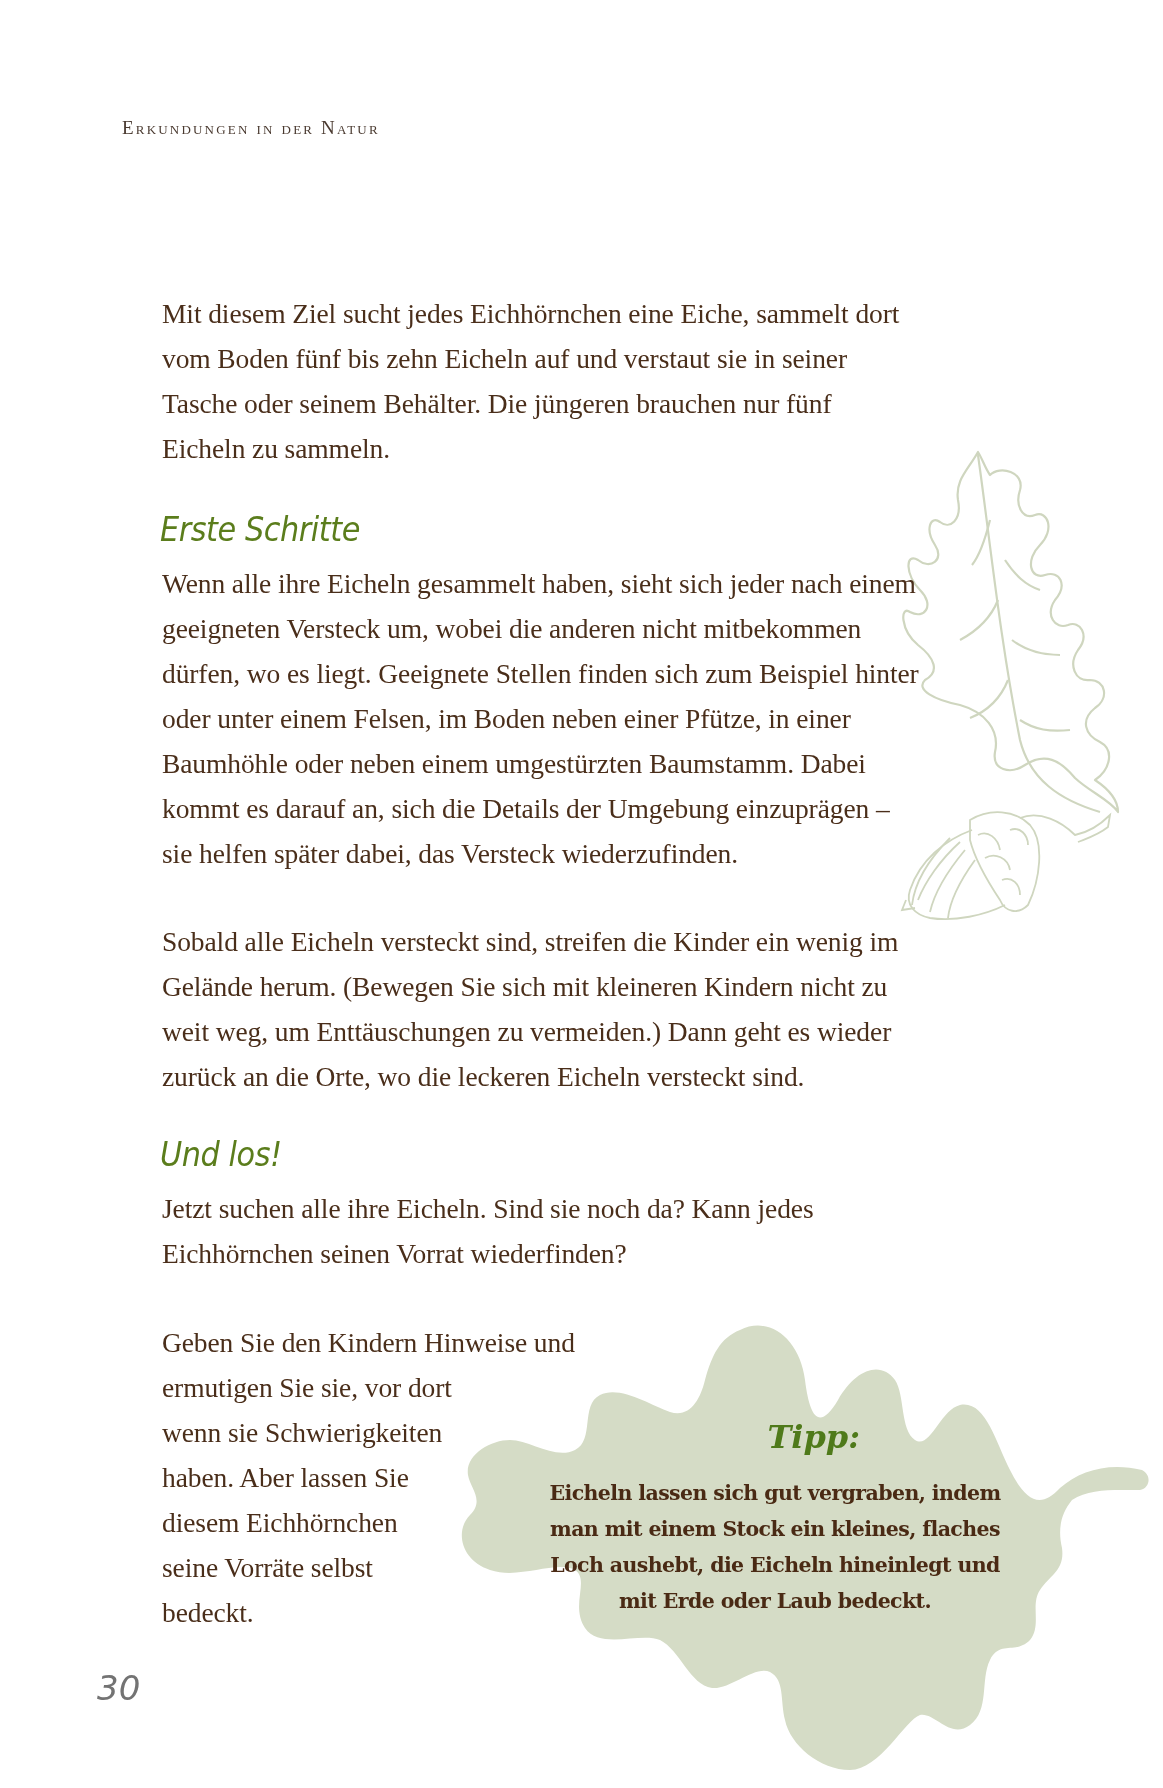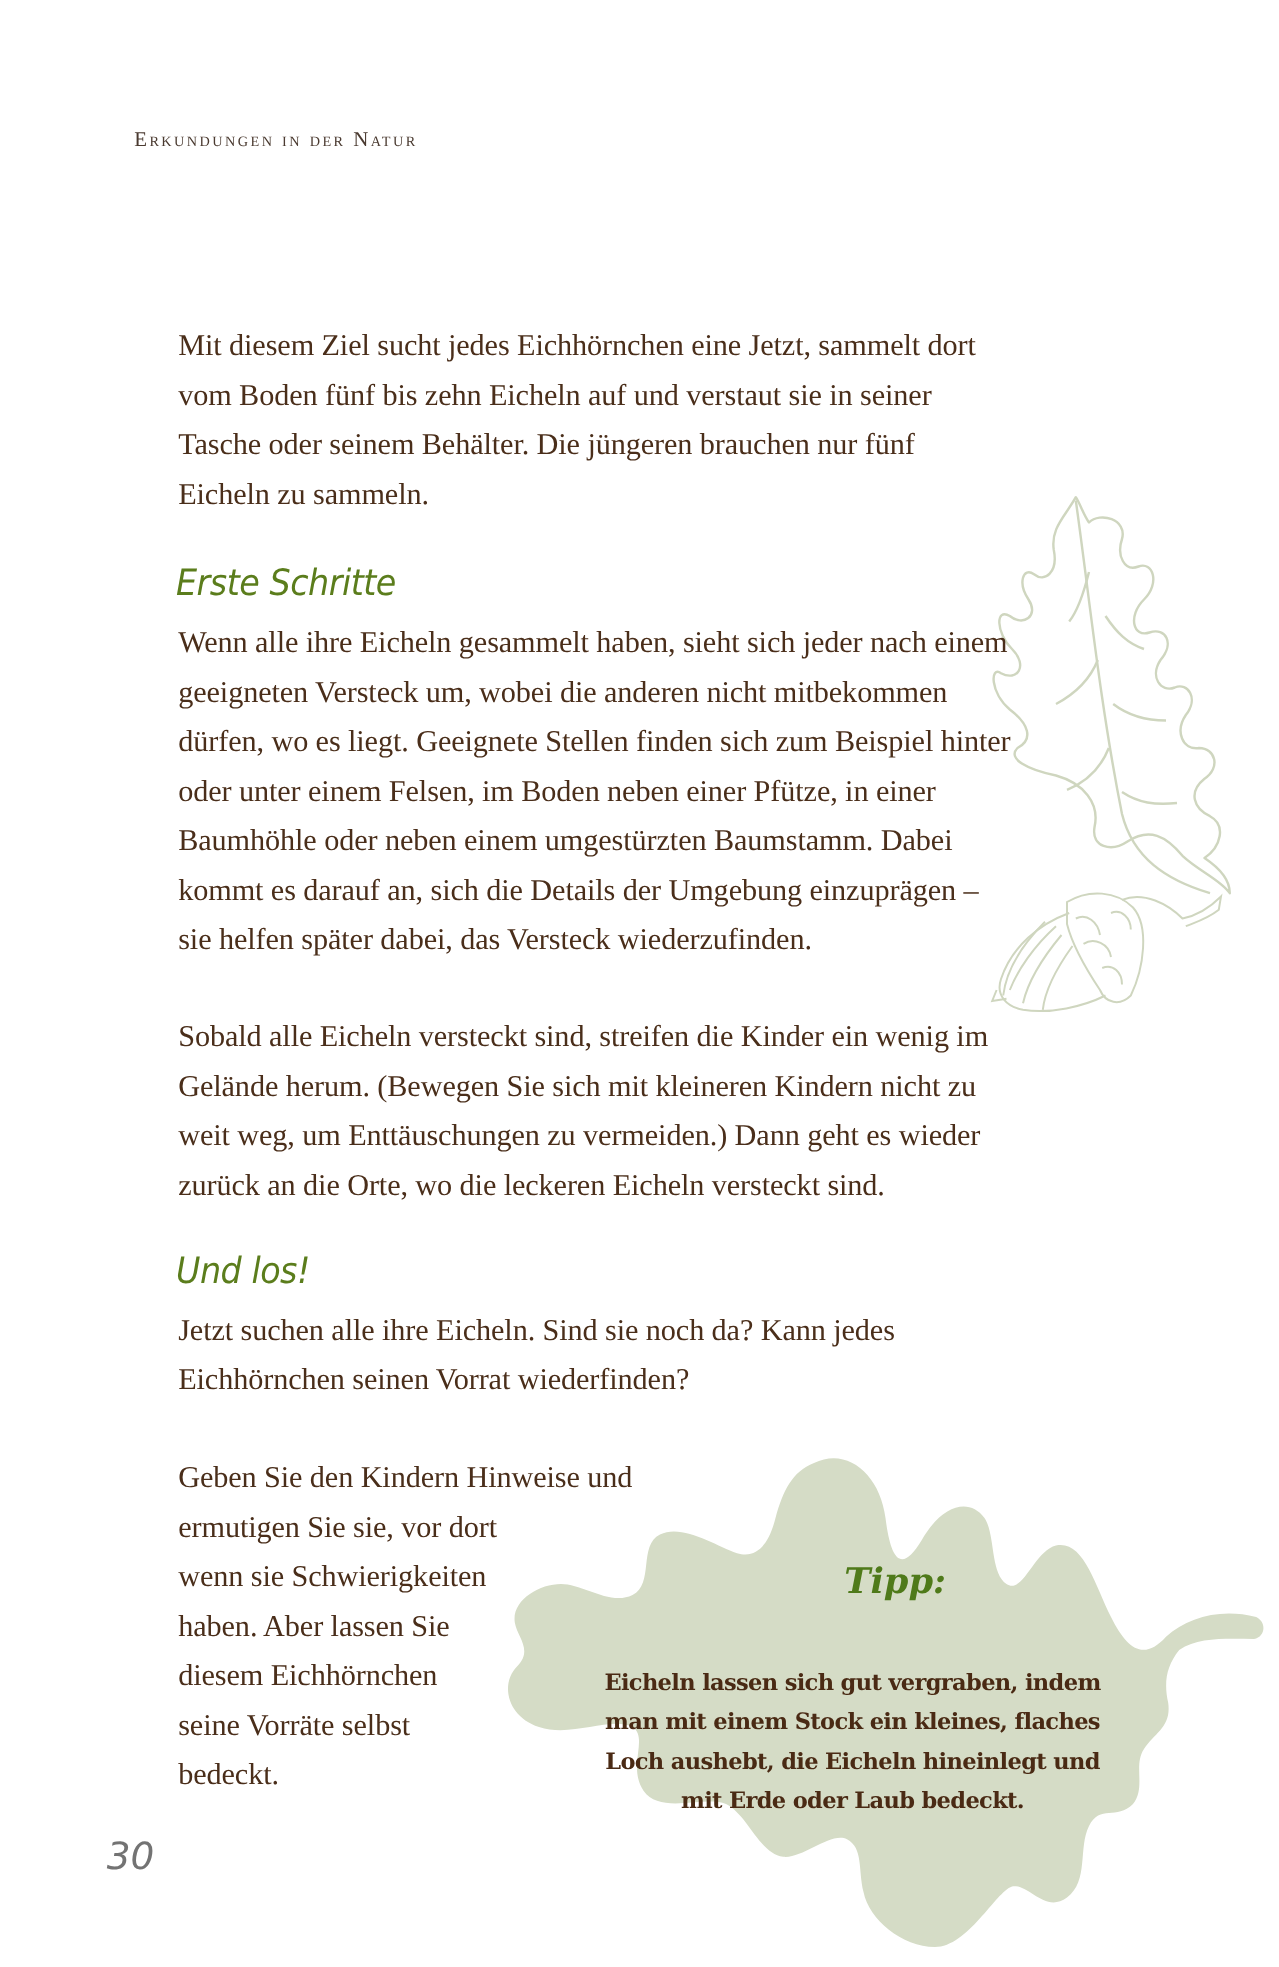--- a/index.html
+++ b/index.html
@@ -10,21 +10,21 @@
   .line { position:absolute; left:162px; white-space:nowrap; font-family:"Liberation Serif", serif;
          font-size:27.5px; line-height:45px; height:45px; color:#4a2e1a; letter-spacing:-0.1px; }
   .heading { position:absolute; left:160px; font-family:"DejaVu Sans", sans-serif; font-weight:normal;
          font-size:33px; color:#5b7d1c; letter-spacing:-0.5px; font-style:italic; transform:scaleX(0.92); transform-origin:left; }
   .pageno { position:absolute; left:97px; top:1668px; font-family:"DejaVu Sans", sans-serif;
          font-size:34px; color:#737373; font-style:italic; }
   svg.deco { position:absolute; left:0; top:0; }
   .tipp-title { position:absolute; left:690px; width:170px; text-align:right; top:1418px;
          font-family:"DejaVu Serif", serif; font-style:italic; font-weight:bold; font-size:32px; color:#4f7a1a; }
   .tipp-line { position:absolute; left:520px; width:510px; text-align:center; font-family:"DejaVu Serif", serif;
-         font-weight:bold; font-size:20.5px; line-height:36px; color:#4a2a14; white-space:nowrap; letter-spacing:-0.6px;margin-top:36px; }
+         font-weight:bold; font-size:20.5px; line-height:36px; color:#4a2a14; white-space:nowrap; letter-spacing:-0.6px; }
 </style>
 </head>
 <body>
 
 <svg class="deco" width="1163" height="1788" viewBox="0 0 1163 1788">
 
   <g fill="none" stroke="#cfd6bf" stroke-width="2.2" stroke-linejoin="round">
     <path d="M978 452 C968 470 955 480 958 500 C962 520 950 530 940 522 C930 515 925 530 935 545 C945 560 930 570 918 560 C905 552 905 575 920 590 C935 605 925 620 910 612 C900 605 900 630 918 645 C935 658 940 672 925 680 C915 690 935 700 960 705 C985 712 1000 730 995 752 C992 770 1010 775 1025 765 C1045 752 1060 760 1075 778 C1090 792 1110 800 1118 812 C1118 800 1110 790 1095 780 C1110 770 1115 750 1100 742 C1085 735 1080 720 1095 708 C1110 698 1105 680 1090 680 C1075 682 1068 665 1078 650 C1090 635 1080 620 1068 625 C1055 630 1045 615 1055 600 C1068 585 1060 570 1045 575 C1030 580 1025 560 1040 545 C1055 530 1048 510 1035 515 C1022 520 1015 505 1020 490 C1025 472 1000 465 990 475 C985 468 982 458 978 452 Z"></path>
     <path d="M978 455 C990 540 1000 640 1020 740 C1030 780 1060 800 1100 812"></path>
     <path d="M990 520 C985 540 980 555 972 565 M998 600 C990 620 975 632 960 640 M1008 680 C1000 700 985 712 970 718 M1005 560 C1015 575 1025 585 1040 590 M1012 640 C1025 650 1040 655 1060 655 M1020 720 C1035 730 1050 732 1070 730"></path>
@@ -38,21 +38,21 @@
     <path d="M960 842 C940 860 925 882 918 900 M950 838 C930 858 915 880 912 905 M965 850 C950 868 935 890 930 912 M975 860 C962 878 950 900 948 918"></path>
     <path d="M906 900 L902 910 L915 908"></path>
   </g>
 
   <path fill="#d5dcc6" d="M740 1330 C770 1315 800 1340 805 1380 C810 1420 820 1430 838 1400 C855 1370 880 1360 895 1380 C905 1395 900 1430 915 1440 C930 1450 940 1410 960 1405 C985 1400 995 1440 1010 1470 C1025 1500 1040 1510 1060 1488 C1080 1470 1110 1462 1142 1470 C1152 1475 1150 1488 1140 1490 C1115 1490 1090 1488 1072 1500 C1060 1515 1058 1530 1062 1548 C1065 1570 1050 1575 1040 1590 C1030 1605 1042 1625 1030 1640 C1015 1655 1000 1640 990 1660 C980 1680 990 1710 970 1725 C950 1740 935 1712 920 1715 C905 1720 880 1770 850 1770 C820 1770 790 1745 785 1720 C780 1700 785 1680 770 1672 C755 1665 730 1690 712 1688 C690 1685 680 1650 660 1640 C640 1632 600 1650 585 1628 C570 1605 590 1580 575 1570 C555 1560 520 1580 490 1570 C460 1560 455 1530 470 1515 C485 1500 470 1488 468 1475 C465 1455 490 1440 510 1440 C530 1440 555 1460 575 1450 C595 1440 580 1405 600 1395 C620 1385 650 1405 670 1412 C690 1418 700 1400 705 1380 C712 1355 720 1338 740 1330 Z"></path>
 </svg>
 
 <div class="running-head">Erkundungen in der Natur</div>
 
 <div>
-  <div class="line" style="top:291px">Mit diesem Ziel sucht jedes Eichhörnchen eine Jetzt, sammelt dort</div>
+  <div class="line" style="top:291px">Mit diesem Ziel sucht jedes Eichhörnchen eine Eiche, sammelt dort</div>
   <div class="line" style="top:336px">vom Boden fünf bis zehn Eicheln auf und verstaut sie in seiner</div>
   <div class="line" style="top:381px">Tasche oder seinem Behälter. Die jüngeren brauchen nur fünf</div>
   <div class="line" style="top:426px">Eicheln zu sammeln.</div>
 </div>
 
 <div class="heading" style="top:510px">Erste Schritte</div>
 
 <div>
   <div class="line" style="top:561px">Wenn alle ihre Eicheln gesammelt haben, sieht sich jeder nach einem</div>
   <div class="line" style="top:606px">geeigneten Versteck um, wobei die anderen nicht mitbekommen</div>

